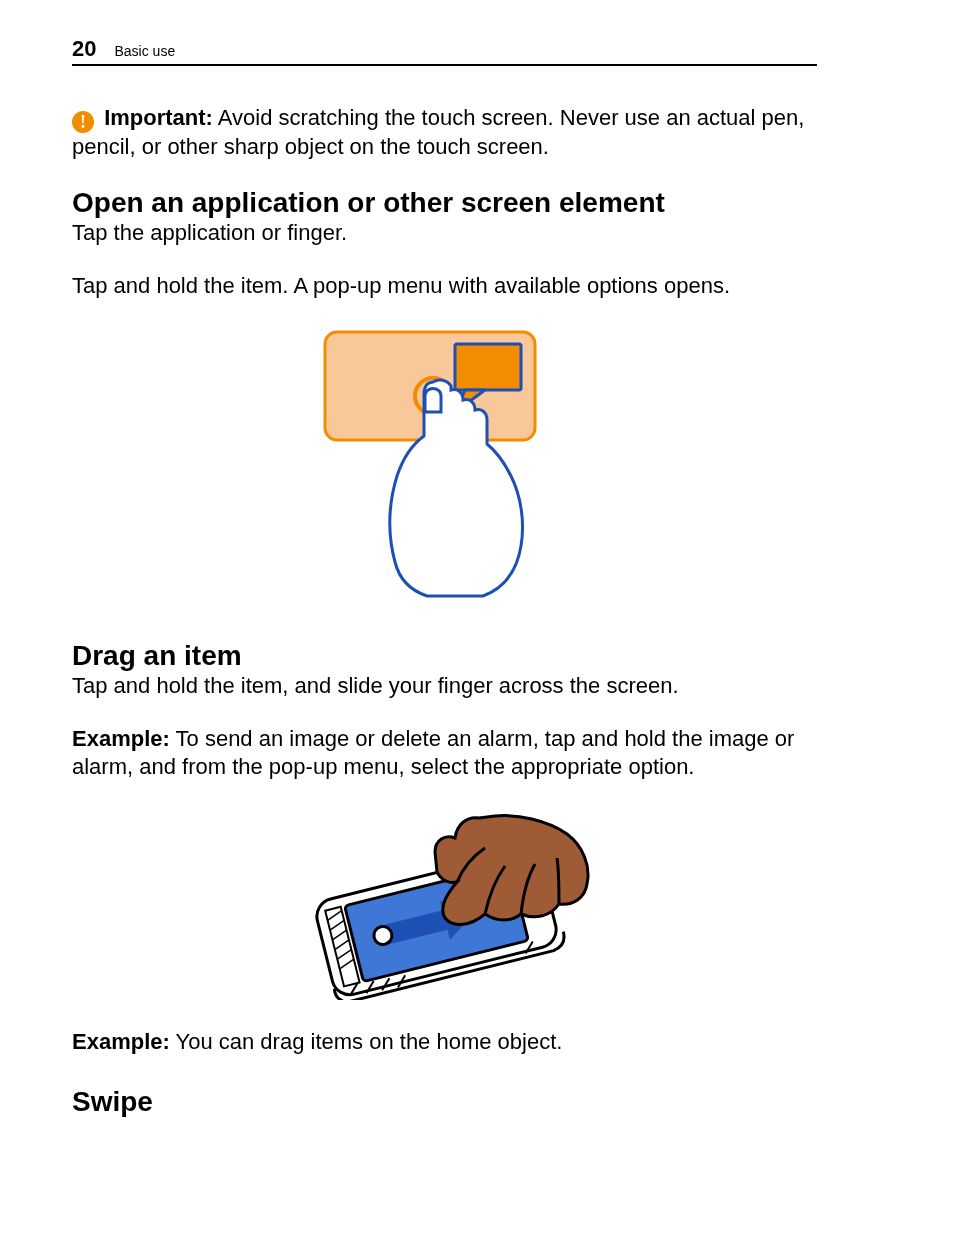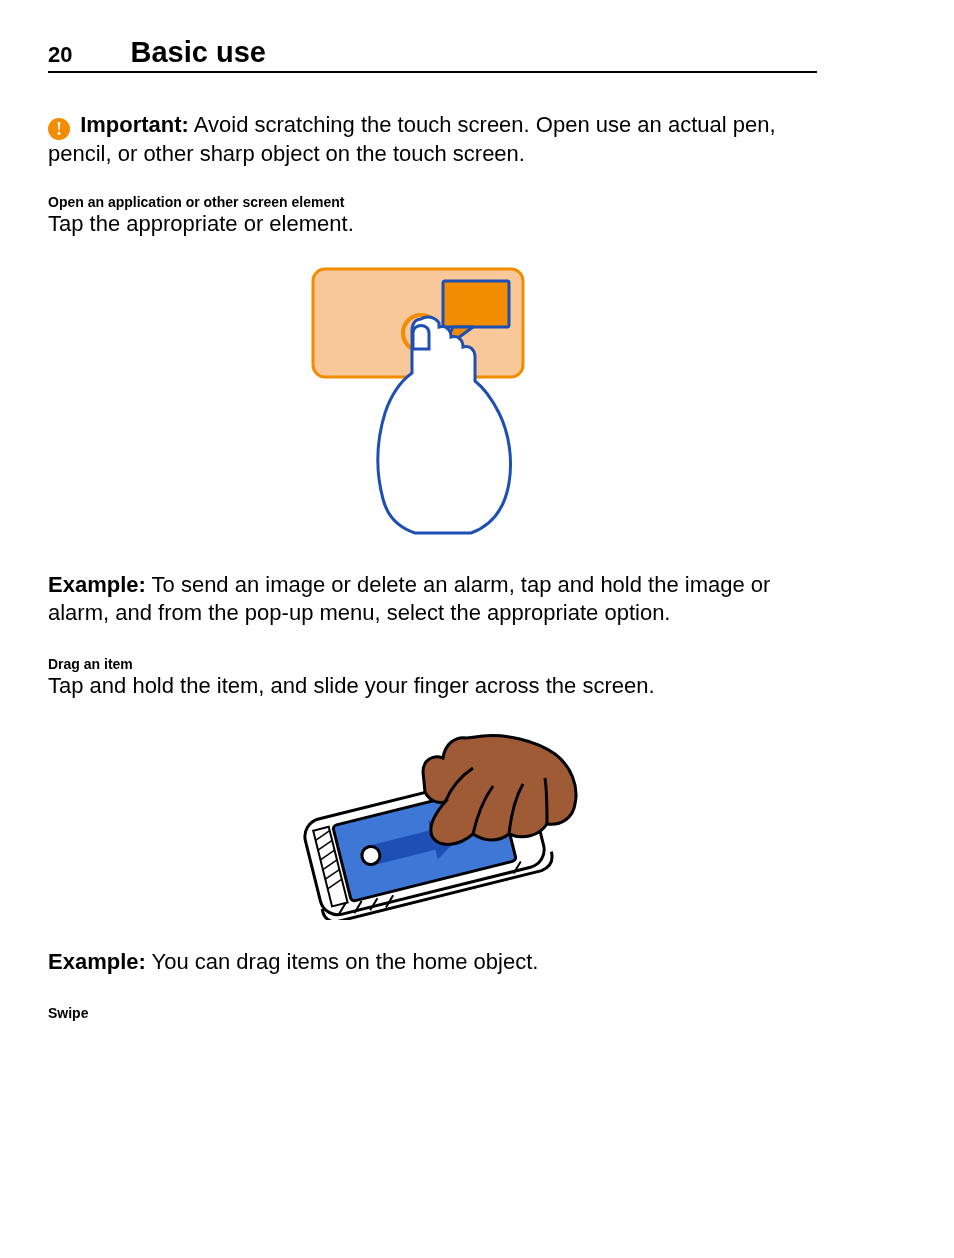--- a/index.html
+++ b/index.html
@@ -6,39 +6,38 @@
     margin: 0;
     padding: 0;
     background: #ffffff;
     font-family: "Segoe UI", "Helvetica Neue", Arial, sans-serif;
     color: #000;
   }
   .page {
     width: 865px;
     min-height: 1258px;
     box-sizing: border-box;
-    padding: 36px 48px 40px 48px;
+    padding: 36px 48px 40px 72px;
     position: relative;
   }
   .page-header {
     display: flex;
     align-items: baseline;
     border-bottom: 2px solid #000;
     padding-bottom: 2px;
     margin-bottom: 38px;
   }
   .page-number {
     font-weight: 700;
     font-size: 22px;
     margin-right: 18px;
   }
   .page-section {
-    font-weight: 700;
-    font-size: 29px;
-    margin-left: 40px;
+    font-weight: 400;
+    font-size: 14px;
   }
   .body-text {
     font-size: 22px;
     line-height: 1.25;
   }
   .block {
     margin-bottom: 26px;
   }
   .important-icon {
     display: inline-block;
@@ -54,21 +53,21 @@
     vertical-align: -3px;
     margin-right: 4px;
     font-family: Georgia, "Times New Roman", serif;
   }
   .strong {
     font-weight: 700;
     margin-top: 12px;
   }
   .subheading {
     font-weight: 700;
-    font-size: 14px;
+    font-size: 28px;
     margin-top: 10px;
   }
   .illus-wrap {
     width: 100%;
     text-align: center;
     margin: 16px 0 24px 0;
   }
   .illus-wrap svg {
     display: inline-block;
   }
@@ -80,29 +79,30 @@
 <div class="page">
 
   <div class="page-header">
     <span class="page-number">20</span>
     <span class="page-section">Basic use</span>
   </div>
 
   <div class="block body-text">
     <span class="important-icon">!</span>
     <span class="strong">Important:</span>
-    <span>Avoid scratching the touch screen. Open use an actual pen, pencil, or other sharp object on the touch screen.</span>
+    <span>Avoid scratching the touch screen. Never use an actual pen, pencil, or other sharp object on the touch screen.</span>
   </div>
 
   <div class="block">
     <div class="subheading">Open an application or other screen element</div>
-    <div class="body-text">Tap the appropriate or element.</div>
+    <div class="body-text">Tap the application or finger.</div>
   </div>
 
   <div class="block">
+    <div class="body-text">Tap and hold the item. A pop-up menu with available options opens.</div>
   </div>
 
   <div class="illus-wrap">
     <svg width="260" height="280" viewBox="0 0 260 280">
 
       <rect x="10" y="6" width="210" height="108" rx="12" ry="12" fill="#f8c89a" stroke="#f28c00" stroke-width="3"></rect>
 
       <g>
         <rect x="140" y="18" width="66" height="46" rx="2" fill="#f28c00" stroke="#1e4fb4" stroke-width="3"></rect>
         <polygon points="150,64 170,64 140,86" fill="#f28c00" stroke="#1e4fb4" stroke-width="3" stroke-linejoin="round"></polygon>
@@ -124,28 +124,28 @@
                C 172 86 166 82 160 84
                C 160 76 154 72 148 74
                C 148 66 142 62 136 64
                L 136 60
                C 132 54 124 52 118 56 Z" fill="#ffffff" stroke="#1e4fb4" stroke-width="3"></path>
 
       <path d="M110 70 C110 60 126 60 126 70 L126 86 L110 86 Z" fill="#ffffff" stroke="#1e4fb4" stroke-width="3"></path>
     </svg>
   </div>
 
+  <div class="block" style="margin-top:30px;">
+    <div class="subheading">Drag an item</div>
+    <div class="body-text">Tap and hold the item, and slide your finger across the screen.</div>
+  </div>
+
   <div class="block body-text">
     <span class="strong">Example:</span>
     <span>To send an image or delete an alarm, tap and hold the image or alarm, and from the pop-up menu, select the appropriate option.</span>
-  </div>
-
-  <div class="block" style="margin-top:30px;">
-    <div class="subheading">Drag an item</div>
-    <div class="body-text">Tap and hold the item, and slide your finger across the screen.</div>
   </div>
 
   <div class="illus-wrap drag-wrap">
     <svg width="300" height="190" viewBox="0 0 300 190">
 
       <g transform="rotate(-14 150 110)">
 
         <rect x="26" y="62" width="230" height="98" rx="18" ry="18" fill="#ffffff" stroke="#000" stroke-width="3"></rect>
 
         <path d="M26 150 q-2 10 8 16 l214 0 q14 -2 14 -16" fill="none" stroke="#000" stroke-width="3"></path>

